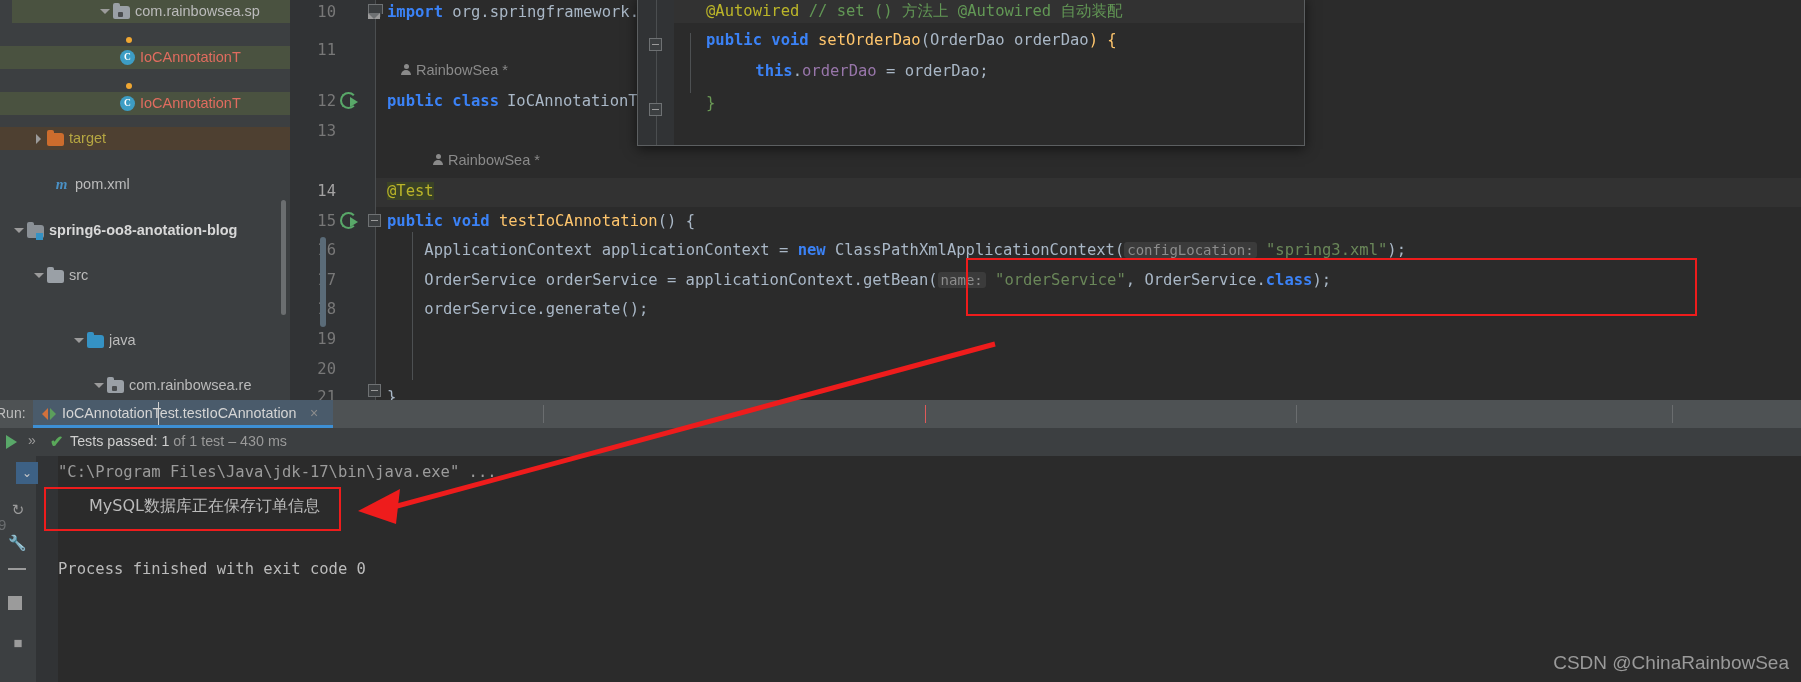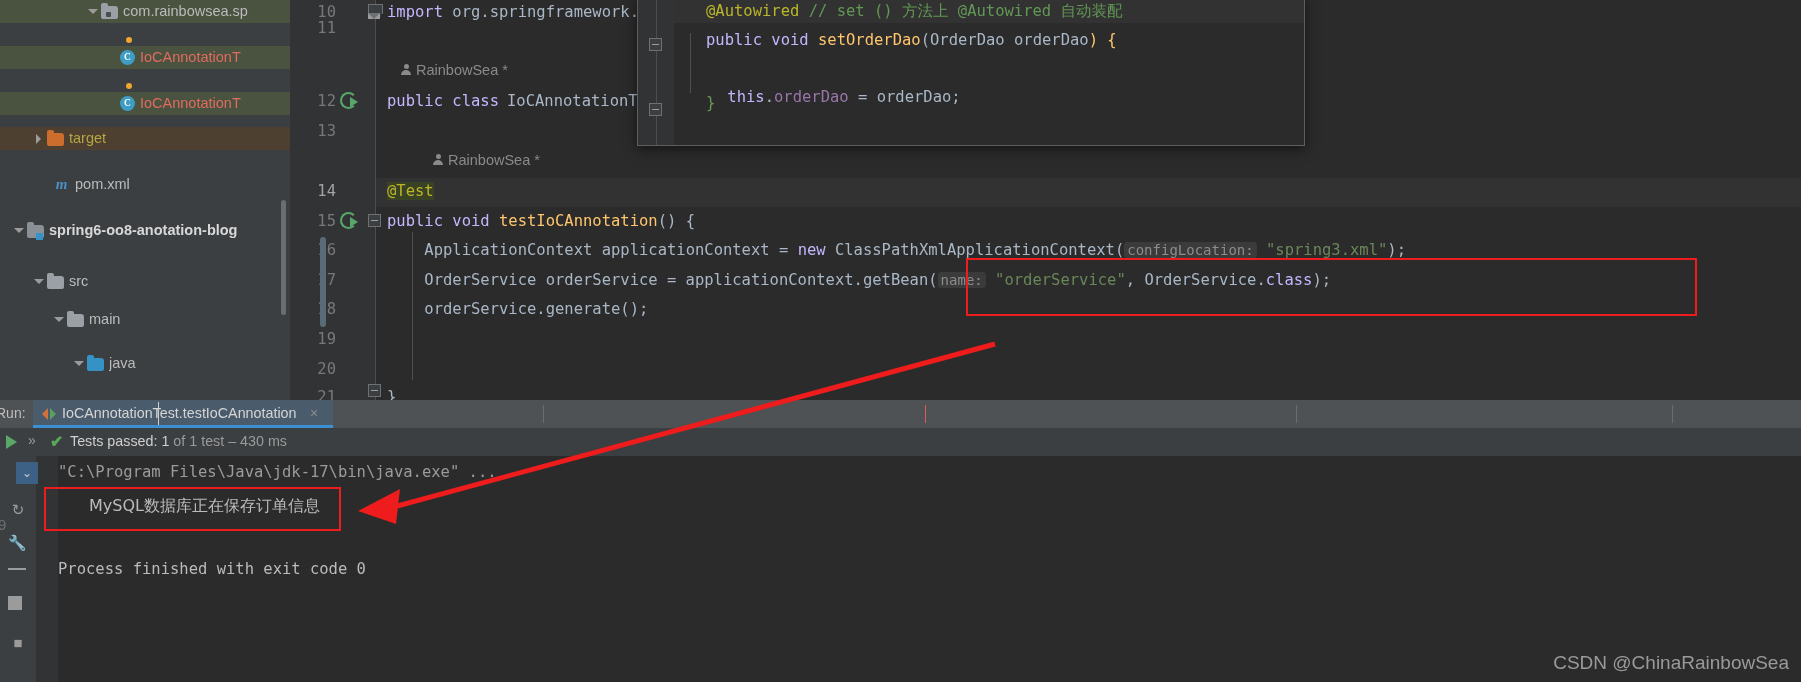--- a/index.html
+++ b/index.html
@@ -83,21 +83,21 @@
   .lnum {
     position:absolute; left:0; width:46px; text-align:right;
     font-size:15.5px; color:#787878; font-family:"DejaVu Sans Mono",monospace;
   }
   .lnum.cur { color:#a4a3a3; }
   .code {
     position:absolute; left:97px; font-size:15.5px; white-space:pre;
     font-family:"DejaVu Sans Mono","Liberation Mono",monospace;
     letter-spacing:0px;
   }
-  .kw { color:#c4b5fd; }
+  .kw { color:#3b82f6;font-weight:bold; }
   .str { color:#6a8759; }
   .fn { color:#ffc66d; }
   .cls { color:#a9b7c6; }
   .fld { color:#9876aa; }
   .ann { color:#bbb529; }
   .cmt { color:#629755; }
   .pn  { color:#a9b7c6; }
   .yel { color:#ffc66d; }
   .hint { color:#8c8c8c; background:#3b3b3b; border-radius:3px; padding:0 3px; font-size:14px;}
   .authorline {
@@ -221,21 +221,21 @@
     font-family:"Liberation Sans",sans-serif;
   }
 </style>
 </head>
 <body>
 
 <div id="root">
 
   <div class="tree">
 
-    <div class="tree-row sel-green" style="top:0;padding-left:86px;">
+    <div class="tree-row sel-green" style="top:0;padding-left:86px;margin-left:12px;">
       <span class="arrow down"></span>
       <span class="ic ic-pkg"></span>
       <span class="tl">com.rainbowsea.sp</span>
     </div>
 
     <div class="tree-row sel-green" style="top:23px;padding-left:120px;">
       <span class="ic-circle c badge">C</span>
       <span class="tl red">IoCAnnotationT</span>
     </div>
 
@@ -254,31 +254,26 @@
       <span class="ic-m">m</span>
       <span class="tl">pom.xml</span>
     </div>
 
     <div class="tree-row" style="top:104px;padding-left:12px;">
       <span class="arrow down"></span>
       <span class="ic ic-module"></span>
       <span class="tl bold">spring6-oo8-anotation-blog</span>
     </div>
 
-    <div class="tree-row" style="top:132px;padding-left:32px;">
+    <div class="tree-row" style="top:126px;padding-left:32px;">
       <span class="arrow down"></span>
       <span class="ic ic-folder"></span>
       <span class="tl">src</span>
     </div>
 
-    <div class="tree-row" style="top:147px;padding-left:52px;">
-      <span class="arrow down"></span>
-      <span class="ic ic-folder"></span>
-      <span class="tl">main</span>
-    </div>
 
     <div class="tree-row" style="top:168px;padding-left:72px;">
       <span class="arrow down"></span>
       <span class="ic ic-folder blue"></span>
       <span class="tl">java</span>
     </div>
 
     <div class="tree-row" style="top:190px;padding-left:92px;">
       <span class="arrow down"></span>
       <span class="ic ic-pkg"></span>
@@ -292,21 +287,21 @@
     </div>
 
     <div class="tree-scroll"></div>
   </div>
 
   <div class="editor">
     <div class="gutter"></div>
     <div class="gutter-sep"></div>
 
     <div class="lnum" style="top:3px;">10</div>
-    <div class="lnum" style="top:19px;">11</div>
+    <div class="lnum" style="top:41px;">11</div>
     <div class="lnum" style="top:92px;">12</div>
     <div class="lnum" style="top:122px;">13</div>
     <div class="lnum cur" style="top:182px;text-align:right;">14</div>
     <div class="lnum" style="top:212px;">15</div>
     <div class="lnum" style="top:241px;">16</div>
     <div class="lnum" style="top:271px;">17</div>
     <div class="lnum" style="top:300px;">18</div>
     <div class="lnum" style="top:330px;">19</div>
     <div class="lnum" style="top:360px;">20</div>
     <div class="lnum" style="top:388px;">21</div>
@@ -351,21 +346,21 @@
     <div class="popup-topstrip"></div>
 
     <div class="popup-fold" style="top:41px;"></div>
     <div class="popup-fold" style="top:106px;"></div>
     <div class="popup-ind"></div>
 
     <div class="popup-code" style="top:4px;left:68px;"><span class="ann">@Autowired</span> <span class="cmt">// set () 方法上 @Autowired 自动装配</span></div>
 
     <div class="popup-code" style="top:34px;left:68px;"><span class="kw">public</span> <span class="kw">void</span> <span class="fn">setOrderDao</span><span class="pn">(</span><span class="cls">OrderDao</span><span class="cls"> orderDao</span><span class="yel">) {</span></div>
 
-    <div class="popup-code" style="top:65px;left:52px;margin-top:26px;">    <span class="kw">this</span><span class="pn">.</span><span class="fld">orderDao</span><span class="pn"> = </span><span class="cls">orderDao</span><span class="pn">;</span></div>
+    <div class="popup-code" style="top:65px;left:80px;">    <span class="kw">this</span><span class="pn">.</span><span class="fld">orderDao</span><span class="pn"> = </span><span class="cls">orderDao</span><span class="pn">;</span></div>
 
     <div class="popup-code" style="top:97px;left:68px;"><span class="pn" style="color:#6a9955">}</span></div>
   </div>
 
   <div class="runwin">
 
     <div class="run-tabbar">
       <div class="run-label">Run:</div>
       <div class="run-tab"></div>
       <div class="runcfg-ic"></div>

